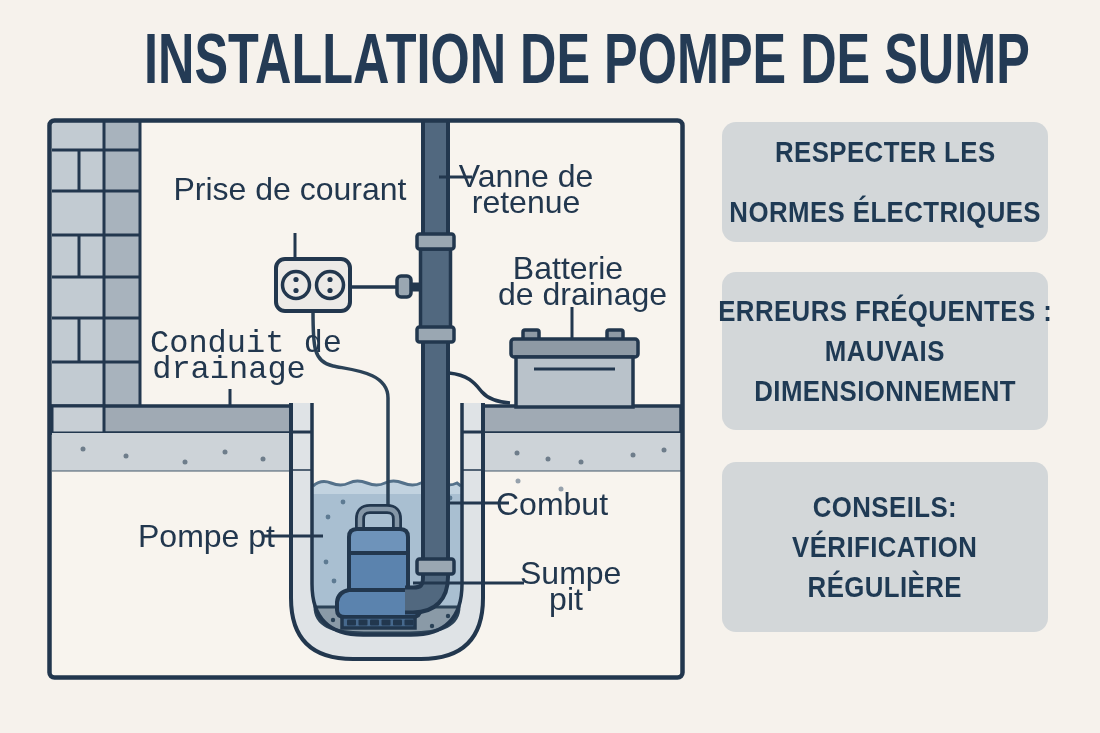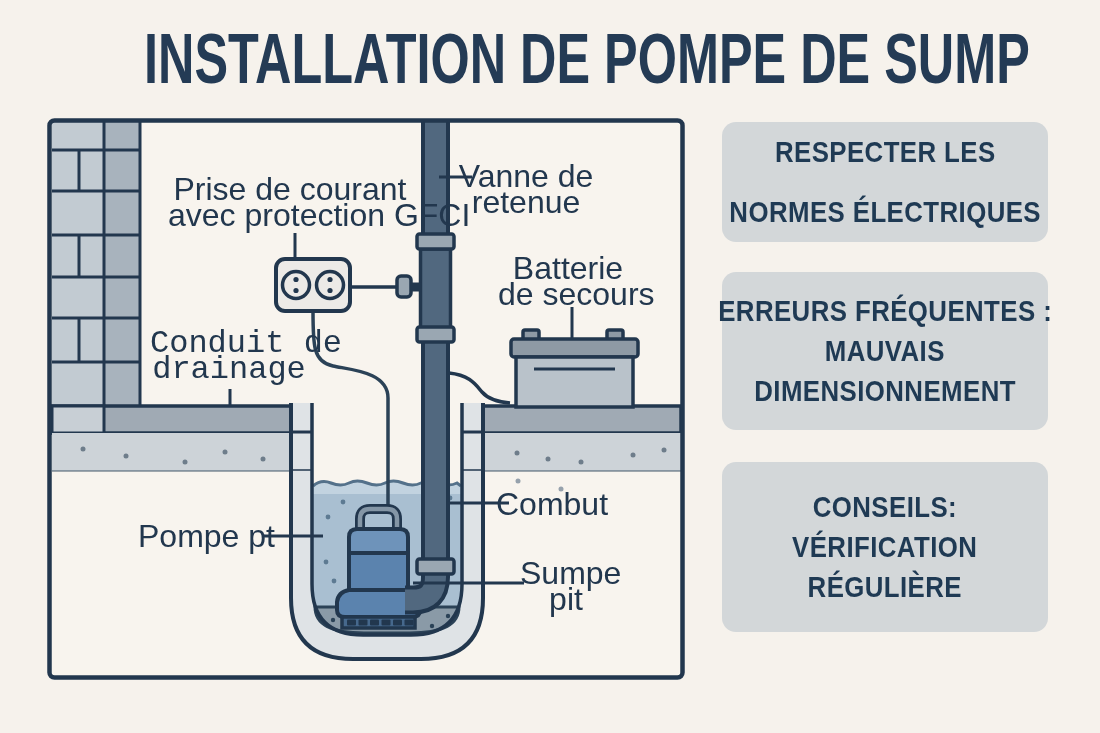--- a/index.html
+++ b/index.html
@@ -174,31 +174,30 @@
       <line x1="262" y1="536" x2="323" y2="536"></line>
       <line x1="448" y1="503" x2="509" y2="503"></line>
       <line x1="413" y1="583" x2="524" y2="583"></line>
     </g>
 
     <rect x="49.5" y="120.5" width="633" height="557" rx="5" fill="none" stroke="#22374e" stroke-width="4.5"></rect>
   </svg>
 
   <div class="dlabel" style="left:168px;top:176px;width:244px;">
     <div>Prise de courant</div>
-    <div>avec protection GFCI</div>
   </div>
 
   <div class="dlabel" style="left:456px;top:163px;width:140px;">
     <div>Vanne de</div>
     <div>retenue</div>
   </div>
 
   <div class="dlabel" style="left:498px;top:255px;width:140px;">
     <div>Batterie</div>
-    <div>de secours</div>
+    <div>de drainage</div>
   </div>
 
   <div class="dlabel" style="left:150px;top:331px;width:158px;font-family:Liberation Mono, monospace;">
     <div>Conduit de</div>
     <div>drainage</div>
   </div>
 
   <div class="dlabel" style="left:138px;top:523px;width:120px;text-align:right;">
     <div>Pompe pt</div>
   </div>

